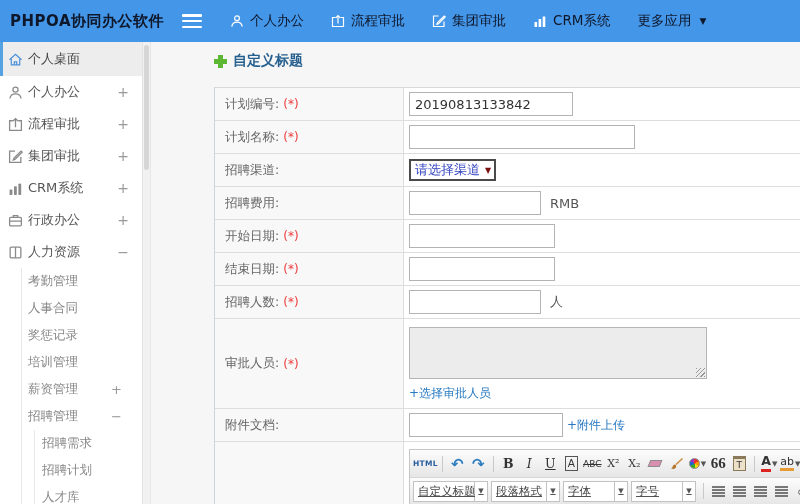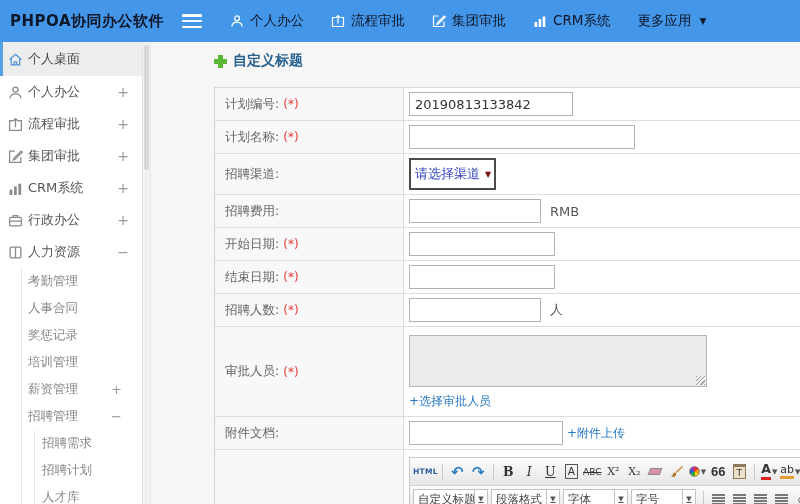--- a/index.html
+++ b/index.html
@@ -43,21 +43,21 @@
 
   
   .form-table { width:706px; border-top:1px solid #d9d9d9; border-left:1px solid #ccd4da; background:#fff; }
   .frow { display:flex; border-bottom:1px solid #ddd; min-height:33px; }
   .fl { width:188px; flex:none; background:#f8f8f8; display:flex; align-items:center; padding-left:10px; font-size:12.5px; color:#666; gap:4px; }
   .req { color:#ee3b3b; font-size:12px; }
   .fv { flex:1; background:#fff; border-left:1px solid #ddd; display:flex; align-items:center; padding:4px 0 4px 5px; font-size:12.5px; color:#555; }
   .tin { height:24px; border:1px solid #b3b3b3; background:#fff; font-size:13px; color:#333; padding:0 5px; font-family:inherit; }
   .unit { margin-left:9px; color:#555; font-size:13px; }
   .blue-link { color:#2779c2; font-size:12px; text-decoration:none; cursor:pointer; }
-  .sel { display:inline-flex; align-items:center; border:2px solid #4a4a4a; background:#fff; height:32px; padding:0 3px 0 4px; cursor:pointer; }
+  .sel { display:inline-flex; align-items:center; border:2px solid #4a4a4a; background:#fff; height:22px; padding:0 3px 0 4px; cursor:pointer; }
   .sel-text { color:#3545c0; font-size:13px; }
   .sel-caret { color:#7a1010; font-size:8px; margin-left:5px; }
   .fv-col { flex-direction:column; align-items:flex-start; padding:8px 0 6px 5px; gap:6px; }
   .ta { width:298px; height:52px; background:#ececec; border:1px solid #b5b5b5; position:relative; }
   .ta::after { content:""; position:absolute; right:1px; bottom:1px; width:9px; height:9px;
     background:repeating-linear-gradient(135deg,#999 0 1px,transparent 1px 3px); }
 
   
   .frow-editor { min-height:120px; }
   .fv-editor { align-items:flex-start; padding:7px 0 0 5px; }
@@ -72,21 +72,21 @@
   .t-i { font-style:italic; font-family:"DejaVu Serif","Liberation Serif",serif; }
   .t-u { text-decoration:underline; font-family:"DejaVu Serif","Liberation Serif",serif; }
   .t-box { border:1px solid #555; font-size:10.5px; padding:0 2px; min-width:0; height:15px; }
   .t-strike { text-decoration:line-through; font-size:9px; }
   .t-sup,.t-sub { font-size:11px; font-family:"DejaVu Serif","Liberation Serif",serif; }
   .eraser { width:12px; height:7px; background:#d98fb0; border:1px solid #8d8d8d; transform:skewX(-22deg); }
   .brush { display:block; }
   .palette { width:11px; height:11px; border-radius:50%; border:1px solid #888;
     background:conic-gradient(#e33 0 60deg,#f90 60deg 120deg,#fd0 120deg 180deg,#3a3 180deg 240deg,#26c 240deg 300deg,#93c 300deg 360deg); }
   .mini-caret { font-size:7px; color:#555; margin-left:1px; }
-  .t-quote { font-family:Liberation Sans, sans-serif; font-weight:bold; font-size:13px; color:#333; }
+  .t-quote { font-family:Liberation Serif, serif; font-weight:bold; font-size:15px; color:#333; }
   .paste { width:13px; height:15px; background:#ece0c8; border:1px solid #8a7a5a; border-top:3px solid #8a7a5a; font-size:9px; color:#333; display:flex; align-items:center; justify-content:center; }
   .t-A { font-weight:bold; border-bottom:3px solid #d22; line-height:1; padding-bottom:1px; }
   .t-ab { font-size:11px; border-bottom:3px solid #e79b35; line-height:1; padding-bottom:1px; }
   .combo { display:inline-flex; align-items:center; height:21px; flex:none; margin-right:3px; cursor:pointer;text-decoration:underline; }
   .combo-box { background:#fff; border:1px solid #c2c2c2; height:21px; display:flex; align-items:center; padding:0 4px; font-size:11.5px; color:#444; }
   .combo-caret { width:13px; height:21px; background:#fff; border:1px solid #c2c2c2; border-left:none; display:flex; align-items:center; justify-content:center; font-size:7px; color:#555; }
   .cb-heading .combo-box { width:62px; }
   .cb-para .combo-box { width:56px; }
   .cb-font .combo-box { width:52px; }
   .cb-size .combo-box { width:52px; }

